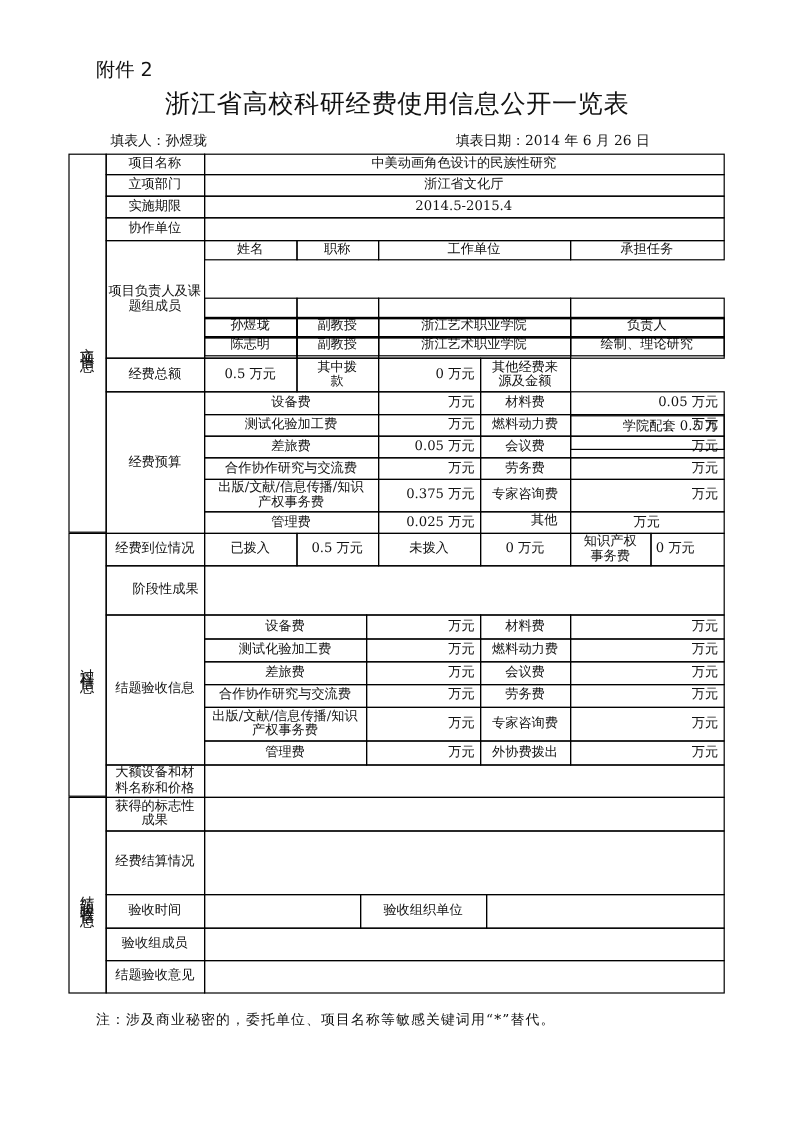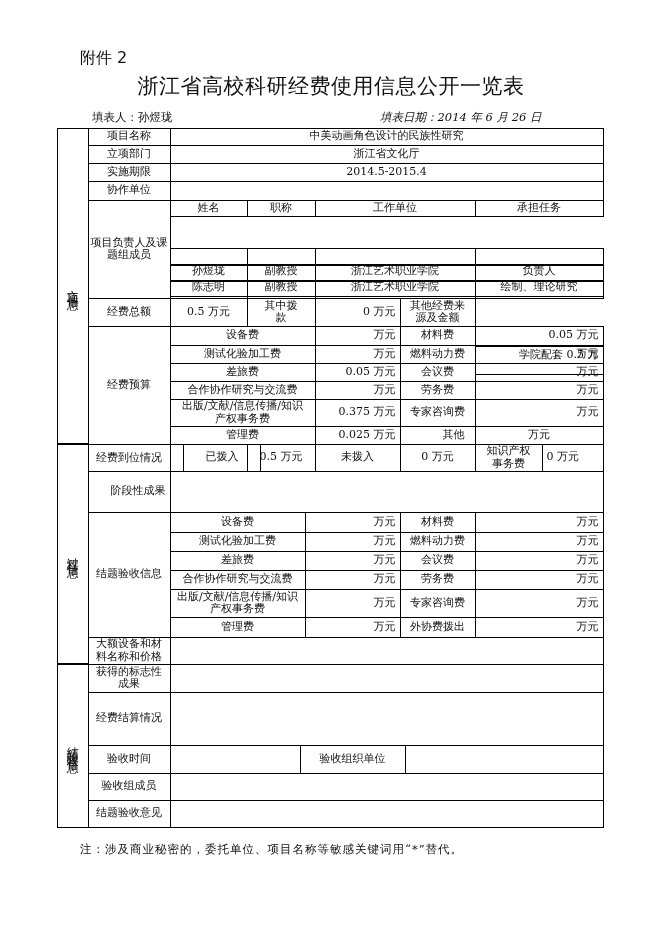--- a/index.html
+++ b/index.html
@@ -17,21 +17,21 @@
   .top { align-items:flex-start;margin-top:48px; }
   .vert { writing-mode:vertical-rl; text-orientation:upright; letter-spacing:3px; font-size:12px; }
   .note { left:80px; top:842px; font-size:11.5px; letter-spacing:1px; }
 </style>
 </head>
 <body>
 
 <div class="abs attach">附件 2</div>
 <div class="abs title">浙江省高校科研经费使用信息公开一览表</div>
 <div class="abs meta" style="left:92px;">填表人：孙煜珑</div>
-<div class="abs meta" style="left:380px;font-style:italic;">填表日期：2014 年 6 月 26 日</div>
+<div class="abs meta" style="left:380px;">填表日期：2014 年 6 月 26 日</div>
 
 <div>
 
   <div class="cell vert" style="left:57px;top:128px;width:32px;height:316px;">立项信息</div>
   <div class="cell vert" style="left:57px;top:444px;width:32px;height:220px;">过程信息</div>
   <div class="cell vert" style="left:57px;top:664px;width:32px;height:164px;">结题验收信息</div>
 
   <div class="cell" style="left:88px;top:128px;width:83px;height:18px;">项目名称</div>
   <div class="cell" style="left:170px;top:128px;width:434px;height:18px;">中美动画角色设计的民族性研究</div>
   <div class="cell" style="left:88px;top:145px;width:83px;height:19px;">立项部门</div>
@@ -104,22 +104,22 @@
   <div class="cell" style="left:170px;top:399px;width:146px;height:28px;padding:0 8px;">出版/文献/信息传播/知识产权事务费</div>
   <div class="cell r" style="left:315px;top:399px;width:86px;height:28px;">0.375 万元</div>
   <div class="cell" style="left:400px;top:399px;width:76px;height:28px;">专家咨询费</div>
   <div class="cell r" style="left:475px;top:399px;width:129px;height:28px;">万元</div>
 
   <div class="cell" style="left:170px;top:426px;width:146px;height:19px;">管理费</div>
   <div class="cell r" style="left:315px;top:426px;width:86px;height:19px;">0.025 万元</div>
   <div class="cell r" style="left:400px;top:426px;width:76px;height:19px;padding-right:10px;font-family:Liberation Mono, monospace;">其他</div>
   <div class="cell" style="left:475px;top:426px;width:129px;height:19px;">万元</div>
 
-  <div class="cell" style="left:88px;top:444px;width:83px;height:28px;font-family:Liberation Serif, serif;">经费到位情况</div>
-  <div class="cell" style="left:170px;top:444px;width:78px;height:28px;margin-left:13px;">已拨入</div>
+  <div class="cell" style="left:88px;top:444px;width:83px;height:28px;">经费到位情况</div>
+  <div class="cell" style="left:170px;top:444px;width:78px;height:28px;">已拨入</div>
   <div class="cell" style="left:247px;top:444px;width:69px;height:28px;">0.5 万元</div>
   <div class="cell" style="left:315px;top:444px;width:86px;height:28px;">未拨入</div>
   <div class="cell" style="left:400px;top:444px;width:76px;height:28px;">0 万元</div>
   <div class="cell" style="left:475px;top:444px;width:68px;height:28px;padding:0 8px;">知识产权事务费</div>
   <div class="cell l" style="left:542px;top:444px;width:62px;height:28px;">0 万元</div>
 
   <div class="cell r" style="left:88px;top:471px;width:83px;height:42px;">阶段性成果</div>
   <div class="cell" style="left:170px;top:471px;width:434px;height:42px;"></div>
 
   <div class="cell" style="left:88px;top:512px;width:83px;height:126px;">结题验收信息</div>

